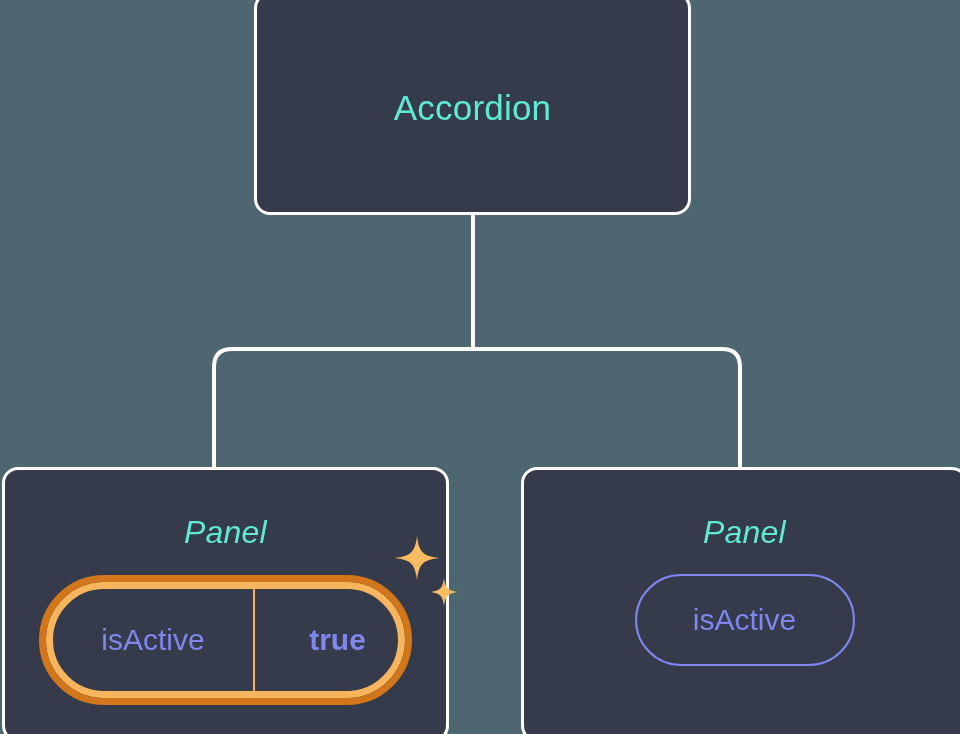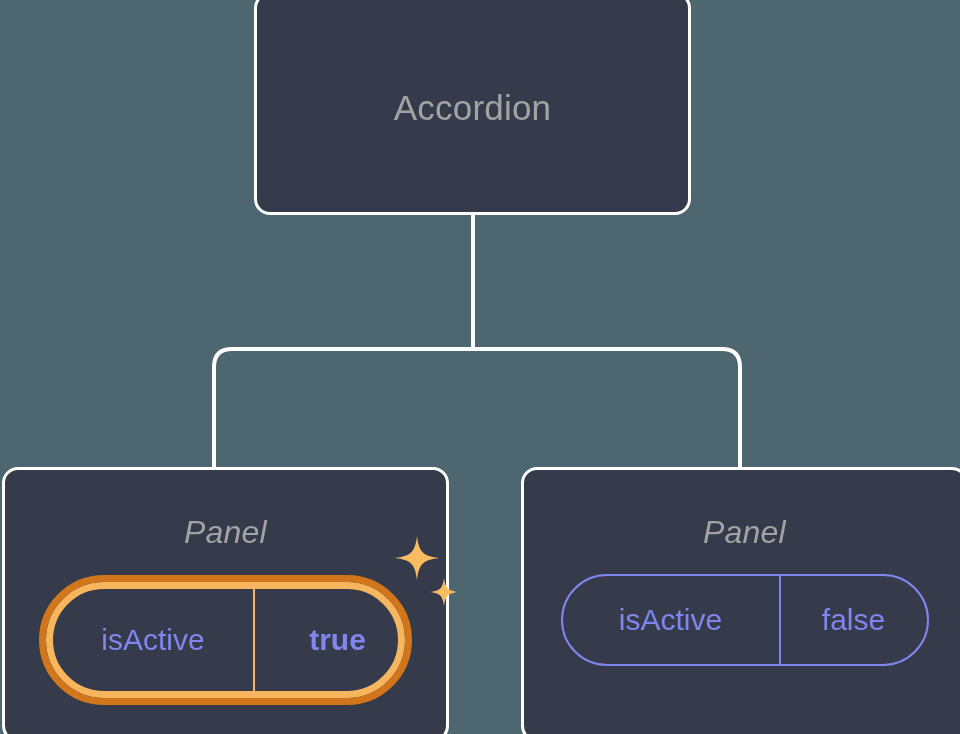--- a/index.html
+++ b/index.html
@@ -35,21 +35,21 @@
   
   .node {
     position: absolute;
     z-index: 2;
     background: #353b4b;
     border: 3px solid #ffffff;
     border-radius: 16px;
   }
 
   .node-title {
-    color: #a3a3a3;
+    color: #5eead4;
     text-align: right;
     font-weight: 400;
     letter-spacing: 0.2px;
   }
 
   
   #node-accordion {
     left: 254px;
     top: -8px;
     width: 437px;
@@ -179,18 +179,17 @@
     </div>
   </div>
 
   <div class="node panel-node" id="node-panel-right">
 
     <div class="node-title">Panel</div>
 
     <div class="pill-wrap">
       <div class="pill normal">
         <div class="pill-cell key">isActive</div>
-        <div class="pill-cell value">false</div>
       </div>
     </div>
   </div>
 
 </div>
 
 </body></html>

